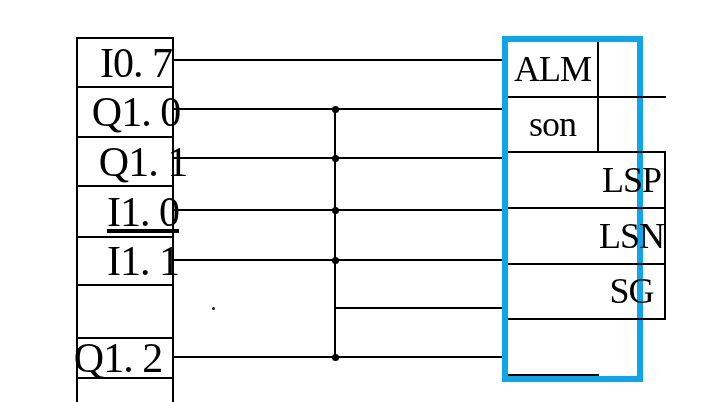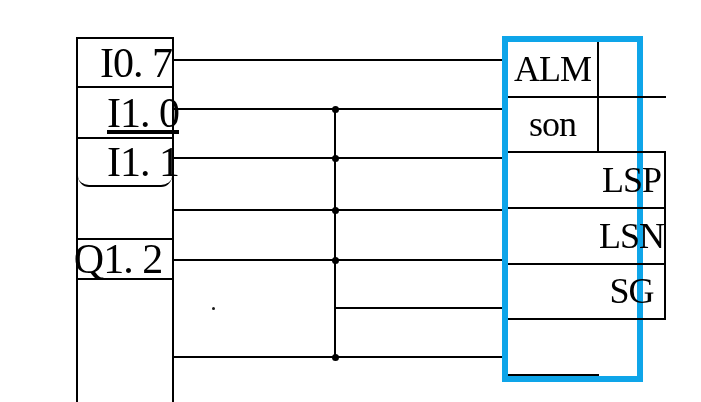--- a/index.html
+++ b/index.html
@@ -31,21 +31,21 @@
     align-items: center;
     justify-content: center;
     font-size: 42px;
     letter-spacing: -1px;
     line-height: 1;
     white-space: nowrap;
     overflow: visible;
   }
   .lrow:last-child { border-bottom: none; flex: 1; }
   .h49 { height: 49px; } .h50 { height: 50px; } .h51 { height: 51px; text-decoration: underline; }
-  .h48 { height: 48px; border-radius: 11px; } .h53 { height: 53px; } .h46 { height: 40px; }
+  .h48 { height: 48px; } .h53 { height: 53px; } .h46 { height: 40px; }
   .shift-a .lbl { transform: translateX(11px); }
   .shift-b .lbl { transform: translateX(18px); }
   .shift-c .lbl { transform: translateX(-7px); }
 
   
   .rtable {
     position: absolute;
     left: 502px; top: 36px;
     width: 141px; height: 346px;
     box-sizing: border-box;
@@ -74,20 +74,26 @@
   .stray { position: absolute; width: 3px; height: 3px; border-radius: 50%; background: #1a1a1a; left: 212px; top: 307px; }
 </style>
 </head>
 <body>
 
 <div class="stage">
 
   <div class="ltable">
     <div class="lrow h49 shift-a">
         <span class="lbl">I0. 7</span>
+      </div>
+    <div class="lrow h50 shift-a">
+        <span class="lbl">Q1. 0</span>
+      </div>
+    <div class="lrow h49 shift-b">
+        <span class="lbl">Q1. 1</span>
       </div>
     <div class="lrow h51 shift-b">
         <span class="lbl">I1. 0</span>
       </div>
     <div class="lrow h48 shift-b">
         <span class="lbl">I1. 1</span>
       </div>
     <div class="lrow h53">
         <span class="lbl"></span>
       </div>

